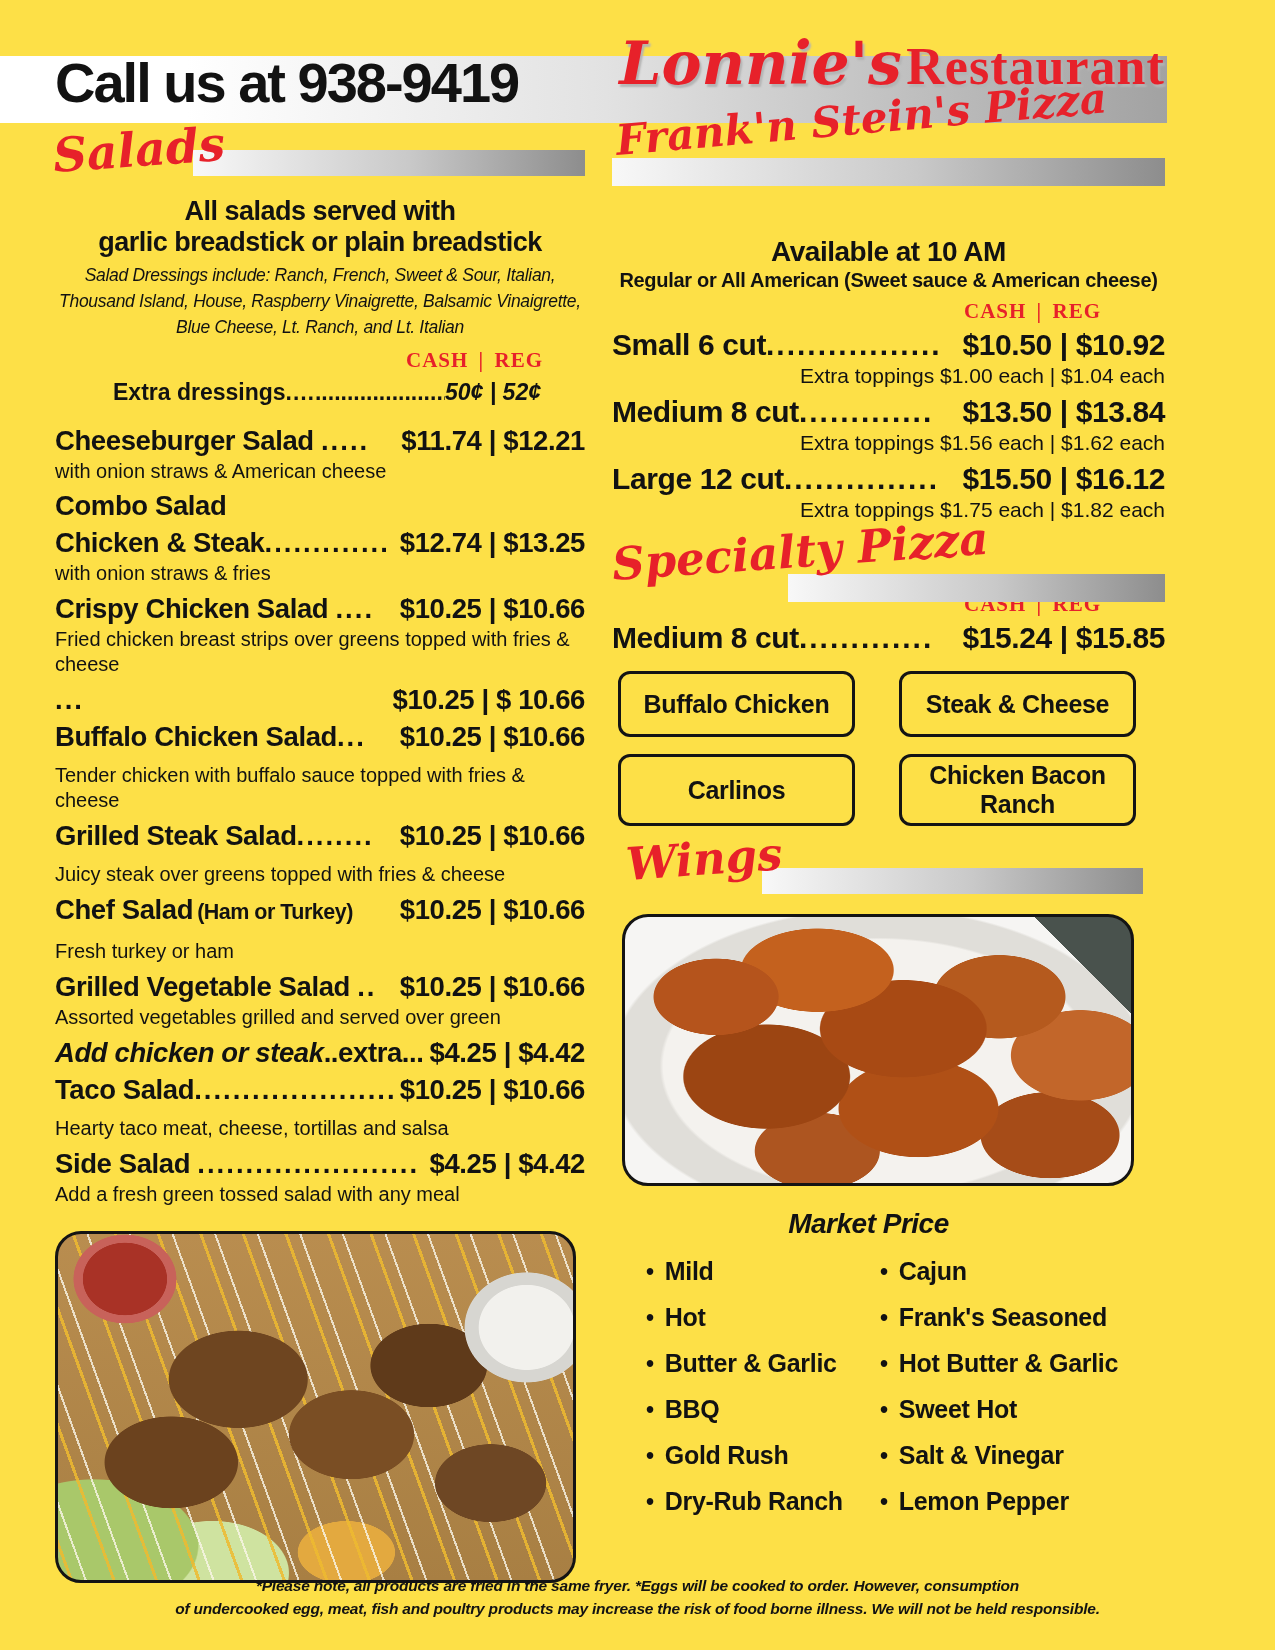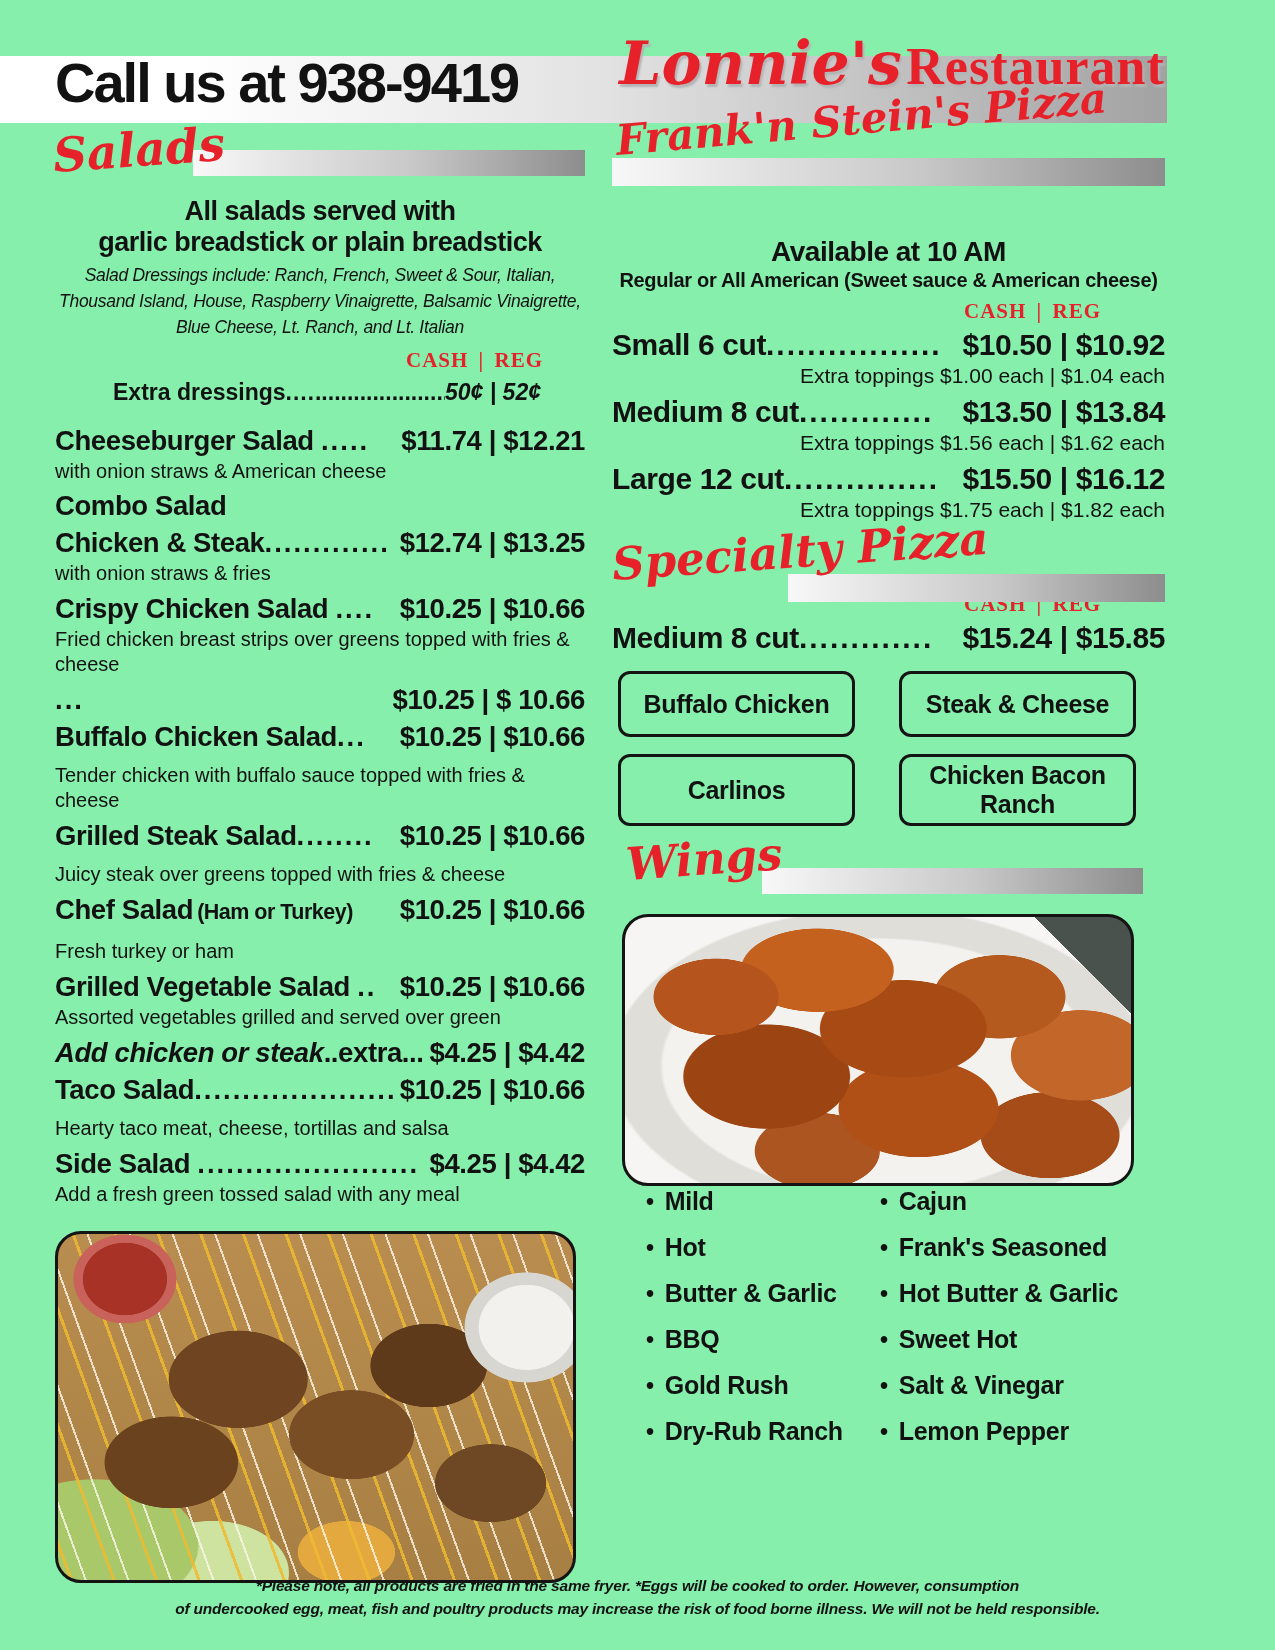--- a/index.html
+++ b/index.html
@@ -1,17 +1,17 @@
 <!DOCTYPE html>
 <html><head>
 <meta charset="utf-8">
 <style>
   :root{ --red:#e7212a; --ink:#121212; }
   html,body{margin:0;padding:0;background:#fff;}
-  .page{position:relative;width:1275px;height:1650px;background:#86efac;overflow:hidden;
+  .page{position:relative;width:1275px;height:1650px;background:#fde047;overflow:hidden;
         font-family:"Liberation Sans",sans-serif;color:var(--ink);}
 
   
   .topband{position:absolute;left:0;top:56px;width:1167px;height:67px;
            background:linear-gradient(90deg,#ffffff 0%,#ffffff 16%,#e2e2e2 52%,#a2a2a2 100%);}
   .phone{position:absolute;left:55px;top:50px;font-size:56px;font-weight:bold;letter-spacing:-2px;white-space:nowrap;}
   .brand{position:absolute;left:618px;top:28px;width:548px;text-align:center;white-space:nowrap;
          color:var(--red);text-shadow:2px 3px 2px #b4b4b4;}
   .brand .b-script{font-family:"DejaVu Serif",serif;font-style:italic;font-weight:bold;font-size:60px;}
   .brand .b-serif{font-family:"Liberation Serif",serif;font-weight:bold;font-size:52px;letter-spacing:1px;}
@@ -276,20 +276,21 @@
       <div class="box">Chicken Bacon Ranch</div>
     </div>
 
     <div class="sec-head" id="wings-head">
       <div class="bar"></div>
       <span class="script">Wings</span>
     </div>
 
     <div class="photo" id="wings-photo"></div>
 
+    <div class="market">Market Price</div>
 
     <div class="flavors">
       <div class="flavor">
           <span class="bullet">•</span>
           <span>Mild</span>
         </div>
       <div class="flavor">
           <span class="bullet">•</span>
           <span>Cajun</span>
         </div>

